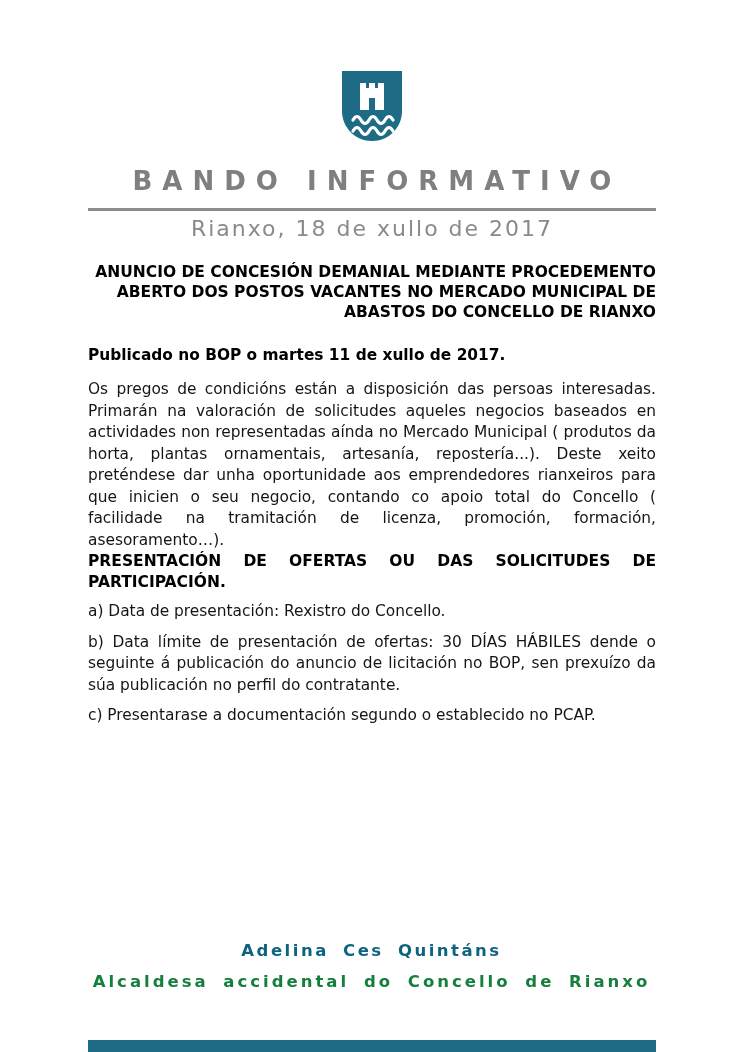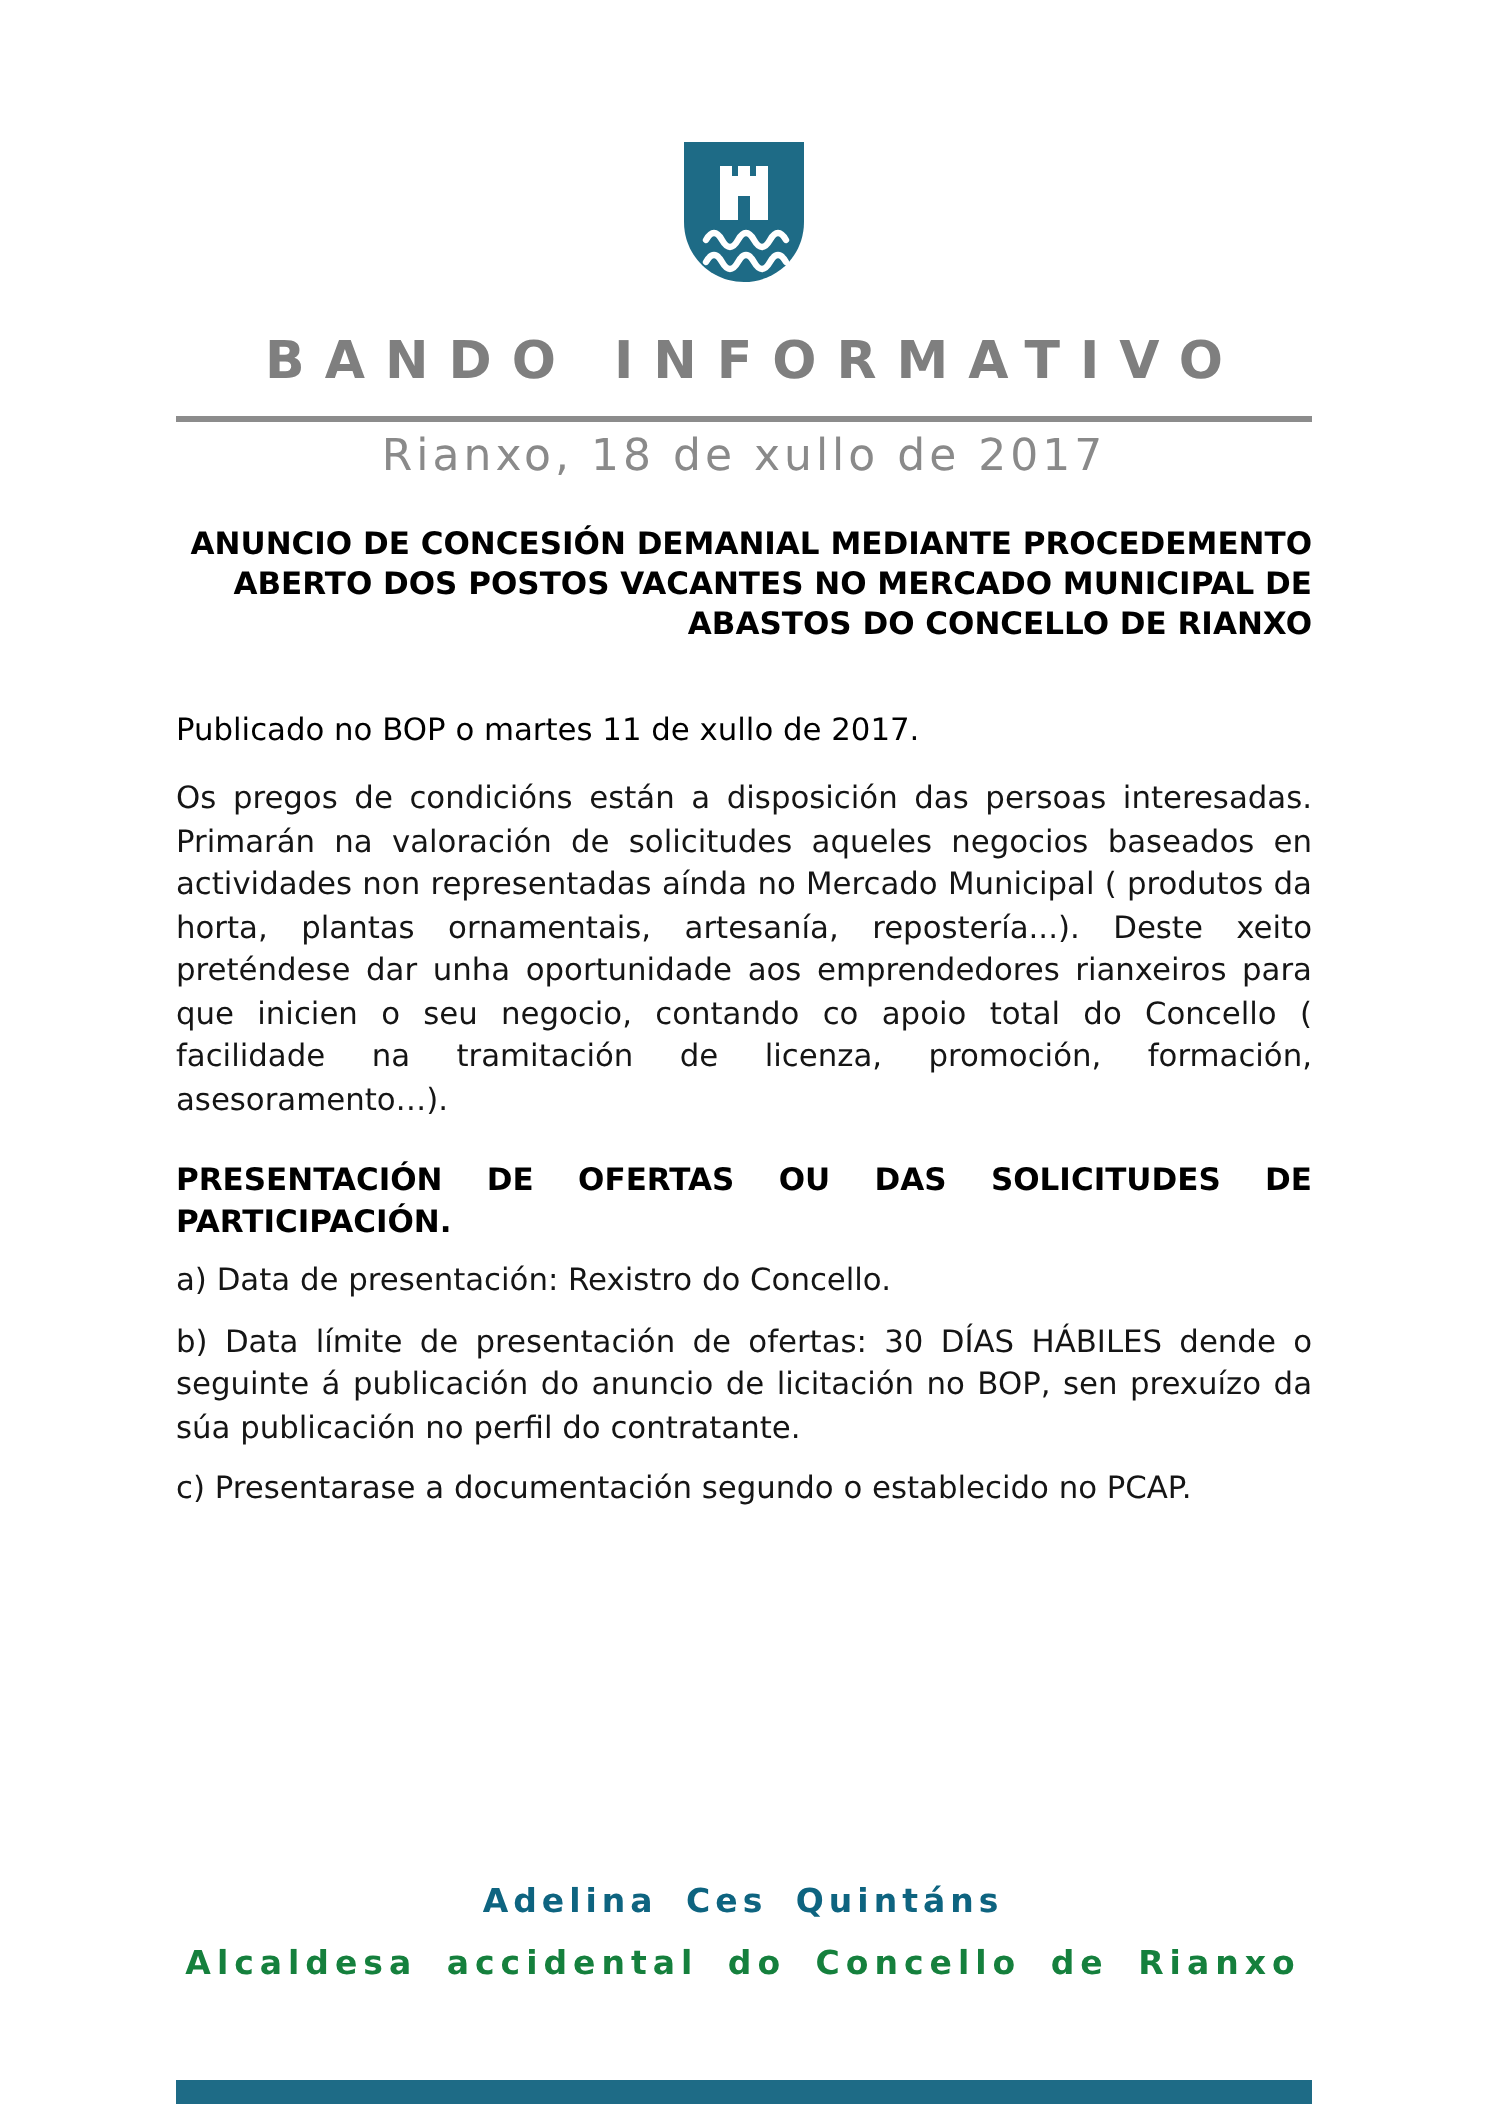--- a/index.html
+++ b/index.html
@@ -29,34 +29,33 @@
     margin-top:7px;text-align:center;
     font-size:22px;color:#8a8a8a;
     letter-spacing:2px;line-height:22px;
   }
   .subject{
     margin-top:22px;text-align:right;
     font-size:15.5px;font-weight:bold;color:#000;
     line-height:20px;
   }
   .pub-line{
-    margin-top:33px;
-    font-size:15.4px;font-weight:normal;color:#000;
+    margin-top:23px;
+    font-size:15.4px;font-weight:bold;color:#000;
     line-height:21px;
   }
   p.body-par{
     margin:9px 0 0 0;
     font-size:15.4px;line-height:21.5px;color:#151515;
     text-align:justify;
   }
   p.body-par a{
     color:#2e3a75;text-decoration:underline;cursor:pointer;
   }
   .section-heading{
-    margin-top:19px;
     font-size:15.5px;font-weight:bold;color:#000;
     line-height:20.5px;text-align:justify;
   }
   .item{margin-top:6px;}
   .sig-name{
     position:absolute;left:0;top:941px;width:100%;
     text-align:center;
     font-size:16.5px;font-weight:bold;color:#0e6480;
     letter-spacing:2.5px;word-spacing:6px;
   }

